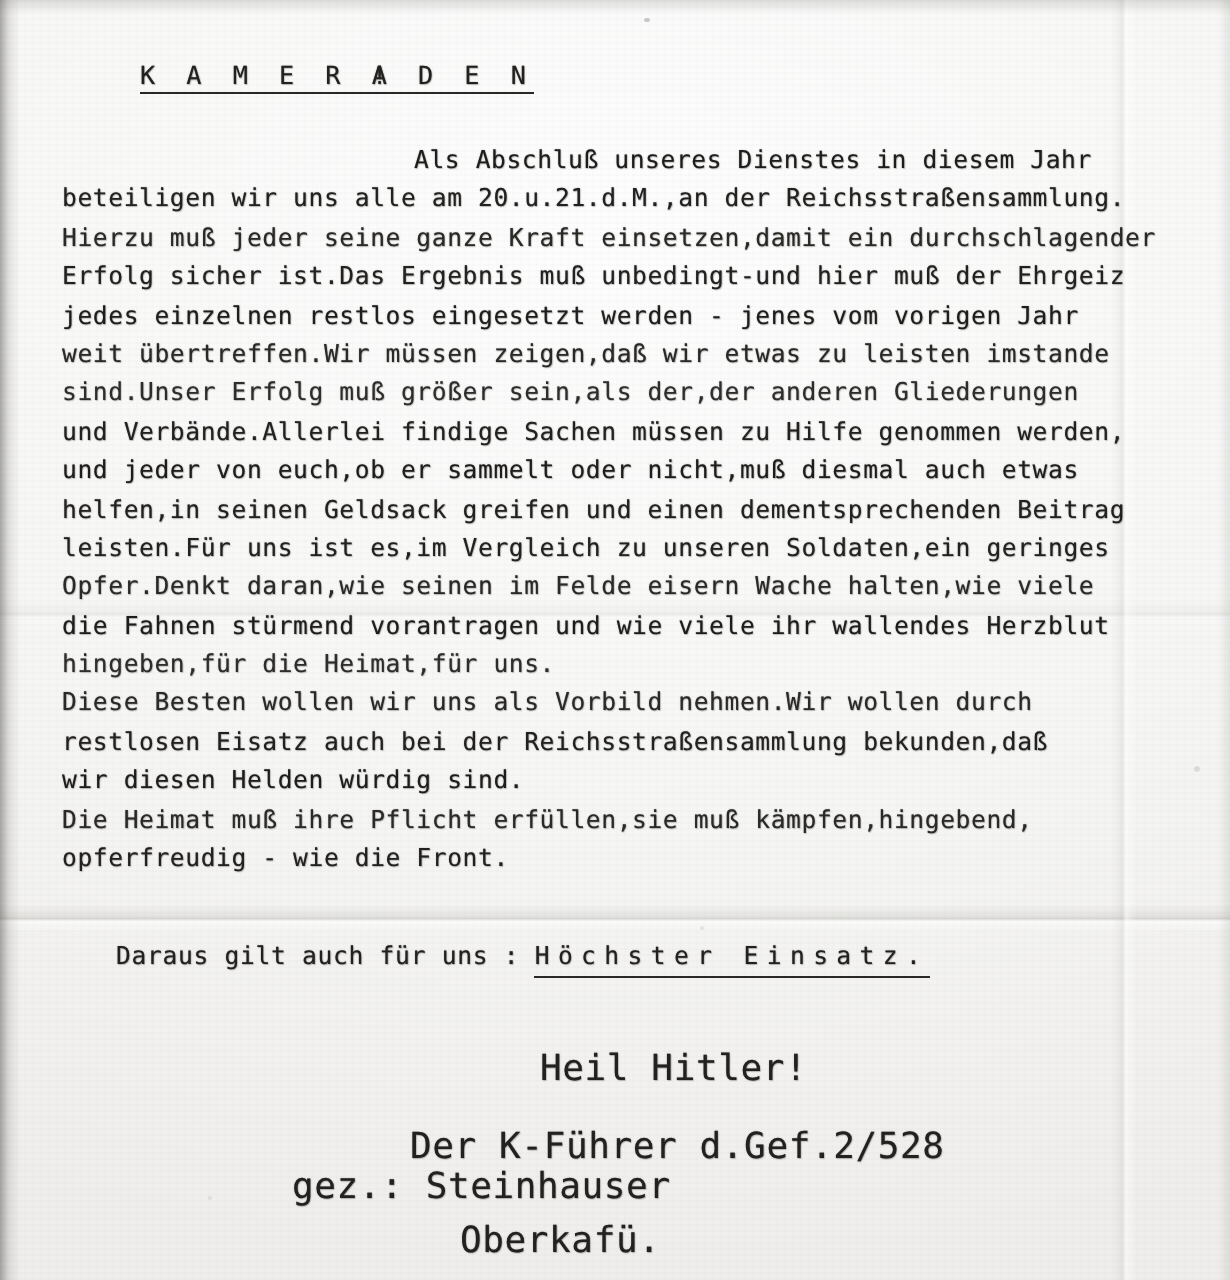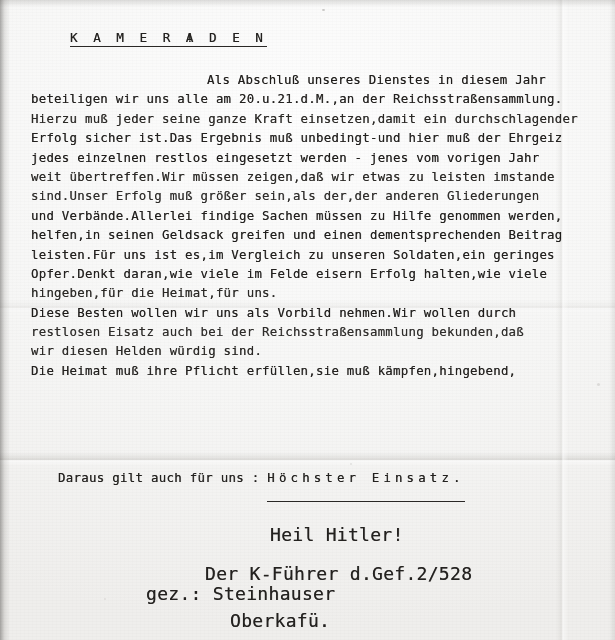--- a/index.html
+++ b/index.html
@@ -132,21 +132,21 @@
   .body-line:nth-child(4n+1) { color: #1f1d1b; }
   .body-line:nth-child(7n)   { opacity: .94; }
 
   .closing {
     left: 58px;
     top: 471px;
   }
   .closing .ul {
     letter-spacing: 4.2px;
     border-bottom: 1.3px solid #2a2826;
-    padding-bottom: 16px;
+    padding-bottom: 3px;
   }
 
   .sig {
     position: absolute;
     white-space: pre;
     color: #23211f;
     font-size: 18px;
     letter-spacing: 0.3px;
     text-shadow: 0 0 0.6px rgba(35,33,31,0.5), 0.4px 0.3px 0.5px rgba(70,68,64,0.28);
   }
@@ -191,28 +191,31 @@
 
     <div class="body-block">
         <span class="body-line indent">Als Abschluß unseres Dienstes in diesem Jahr</span>
         <span class="body-line">beteiligen wir uns alle am 20.u.21.d.M.,an der Reichsstraßensammlung.</span>
         <span class="body-line">Hierzu muß jeder seine ganze Kraft einsetzen,damit ein durchschlagender</span>
         <span class="body-line">Erfolg sicher ist.Das Ergebnis muß unbedingt-und hier muß der Ehrgeiz</span>
         <span class="body-line">jedes einzelnen restlos eingesetzt werden - jenes vom vorigen Jahr</span>
         <span class="body-line">weit übertreffen.Wir müssen zeigen,daß wir etwas zu leisten imstande</span>
         <span class="body-line">sind.Unser Erfolg muß größer sein,als der,der anderen Gliederungen</span>
         <span class="body-line">und Verbände.Allerlei findige Sachen müssen zu Hilfe genommen werden,</span>
+        <span class="body-line">und jeder von euch,ob er sammelt oder nicht,muß diesmal auch etwas</span>
         <span class="body-line">helfen,in seinen Geldsack greifen und einen dementsprechenden Beitrag</span>
         <span class="body-line">leisten.Für uns ist es,im Vergleich zu unseren Soldaten,ein geringes</span>
-        <span class="body-line">Opfer.Denkt daran,wie viele im Felde eisern Erfolg halten,wie viele</span>
+        <span class="body-line">Opfer.Denkt daran,wie seinen im Felde eisern Wache halten,wie viele</span>
+        <span class="body-line">die Fahnen stürmend vorantragen und wie viele ihr wallendes Herzblut</span>
         <span class="body-line">hingeben,für die Heimat,für uns.</span>
         <span class="body-line">Diese Besten wollen wir uns als Vorbild nehmen.Wir wollen durch</span>
         <span class="body-line">restlosen Eisatz auch bei der Reichsstraßensammlung bekunden,daß</span>
         <span class="body-line">wir diesen Helden würdig sind.</span>
         <span class="body-line">Die Heimat muß ihre Pflicht erfüllen,sie muß kämpfen,hingebend,</span>
+        <span class="body-line">opferfreudig - wie die Front.</span>
       </div>
 
     <div class="typed closing"><span>Daraus gilt auch für uns : </span><span class="ul">Höchster Einsatz.</span></div>
 
     <div class="sig sig-heil">Heil Hitler!</div>
     <div class="sig sig-rank">Der K-Führer d.Gef.2/528</div>
     <div class="sig sig-gez">gez.: Steinhauser</div>
     <div class="sig sig-unit">Oberkafü.</div>
 
   </div>

